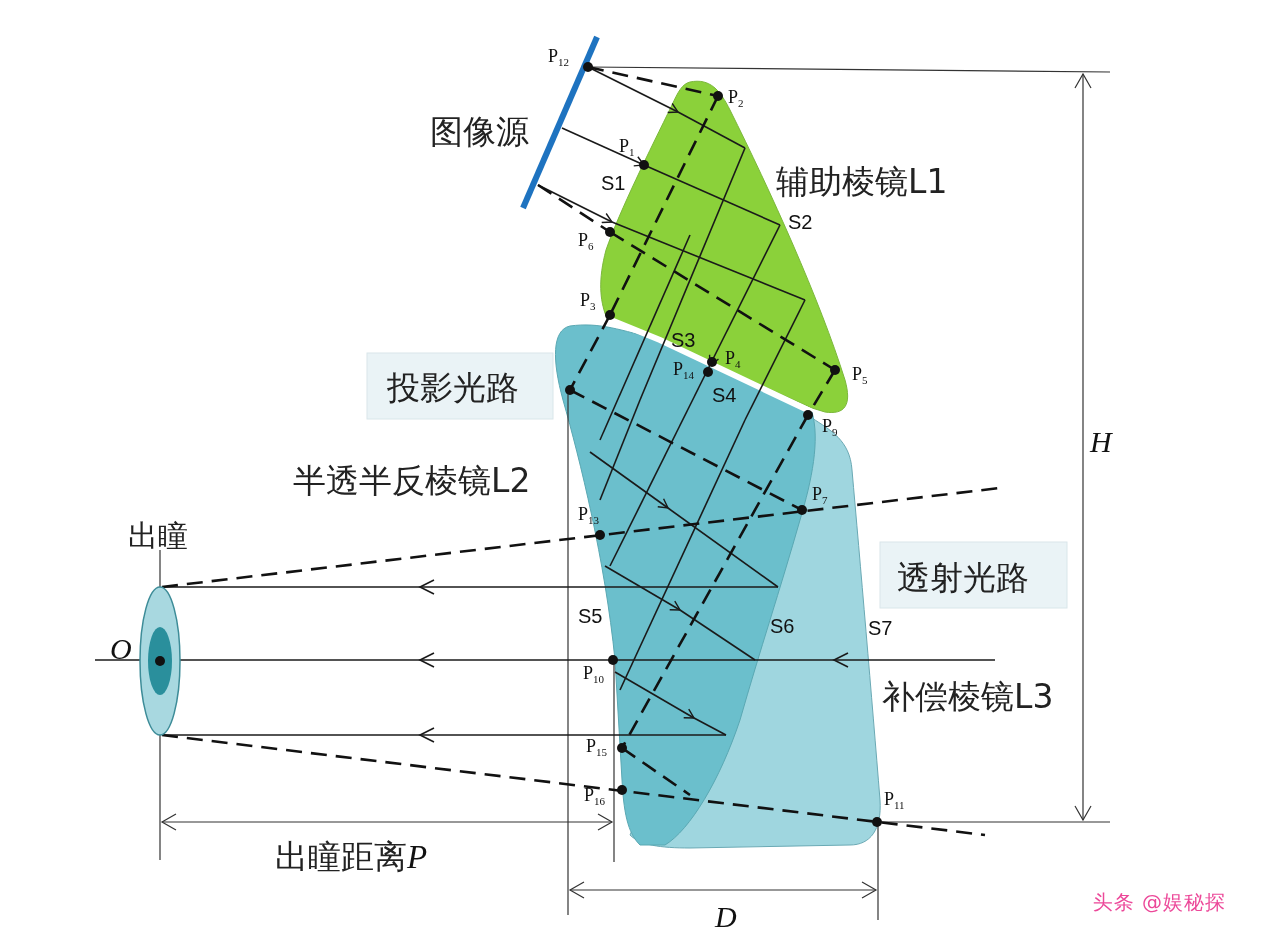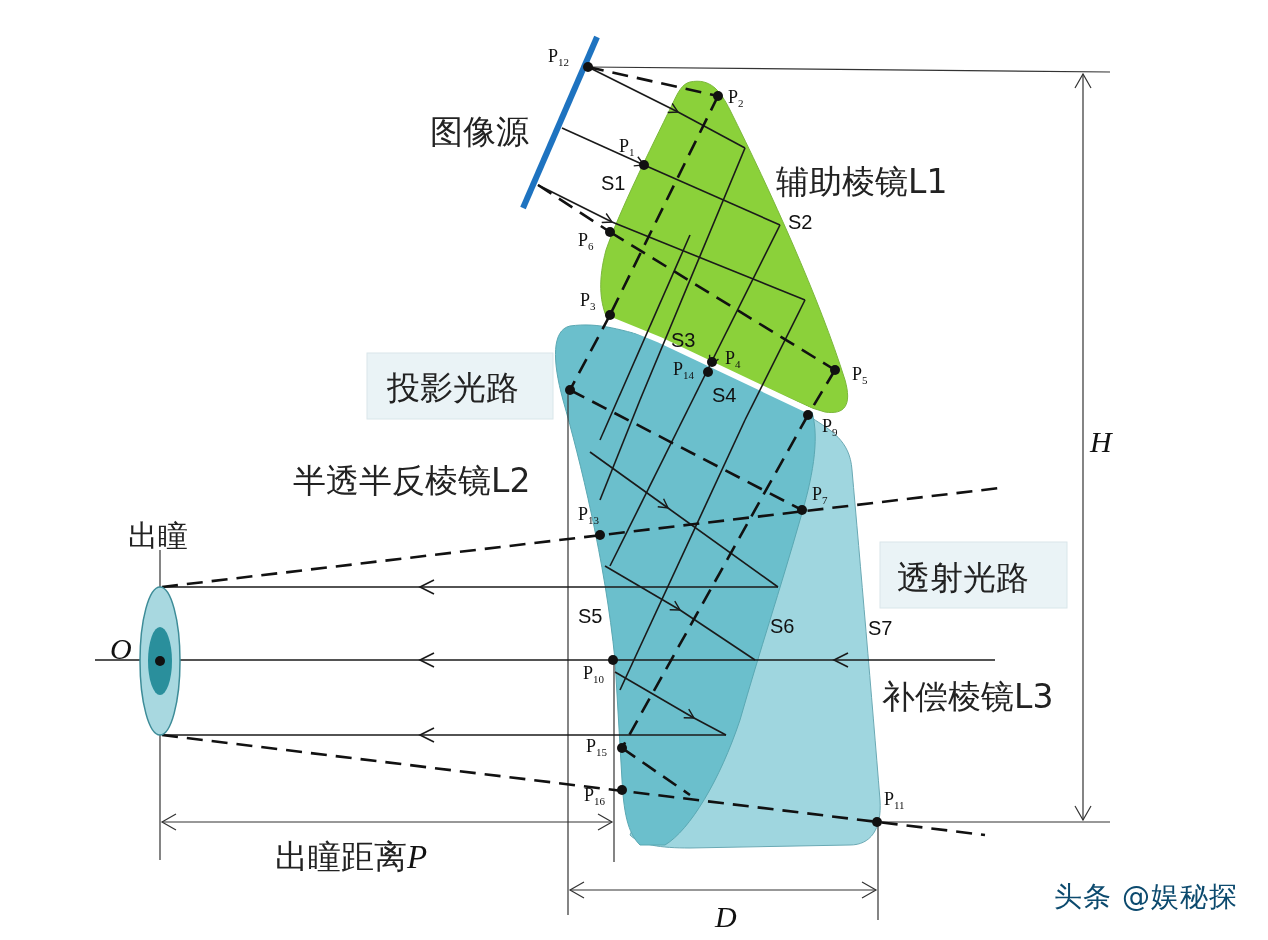--- a/index.html
+++ b/index.html
@@ -8,22 +8,22 @@
   #diagram { position: absolute; left: 0; top: 0; width: 1268px; height: 940px; }
   .cn { font-family: "DejaVu Sans", "Liberation Sans", sans-serif; fill: #222; }
   .lbl-serif { font-family: "Liberation Serif", "DejaVu Serif", serif; fill: #111; }
   .lbl-sans { font-family: "Liberation Sans", "DejaVu Sans", sans-serif; fill: #111; }
   .ital { font-style: italic; }
   .solid { stroke: #1a1a1a; stroke-width: 1.6; fill: none; }
   .thin { stroke: #333; stroke-width: 1.2; fill: none; }
   .dash { stroke: #111; stroke-width: 2.6; fill: none; stroke-dasharray: 16 9; }
   .pt { fill: #111; }
   .box { fill: #eaf3f6; stroke: #d9e6ea; stroke-width: 1; }
-  .watermark { position: absolute; right: 30px; bottom: 24px; font-family: "DejaVu Sans", "Liberation Sans", sans-serif;
-               font-size: 28px; color: #0c4a6e; letter-spacing: 1px; }
+  .watermark { position: absolute; right: 42px; bottom: 24px; font-family: "DejaVu Sans", "Liberation Sans", sans-serif;
+               font-size: 20px; color: #ec4899; letter-spacing: 1px; }
 </style>
 </head>
 <body>
 
 <svg id="diagram" viewBox="0 0 1268 940" xmlns="http://www.w3.org/2000/svg">
   <defs>
     <marker id="arr" viewBox="0 0 12 12" refX="10" refY="6" markerWidth="12" markerHeight="12" orient="auto" markerUnits="userSpaceOnUse">
       <path d="M1,1 L10,6 L1,11" fill="none" stroke="#1a1a1a" stroke-width="1.4"></path>
     </marker>
   </defs>

